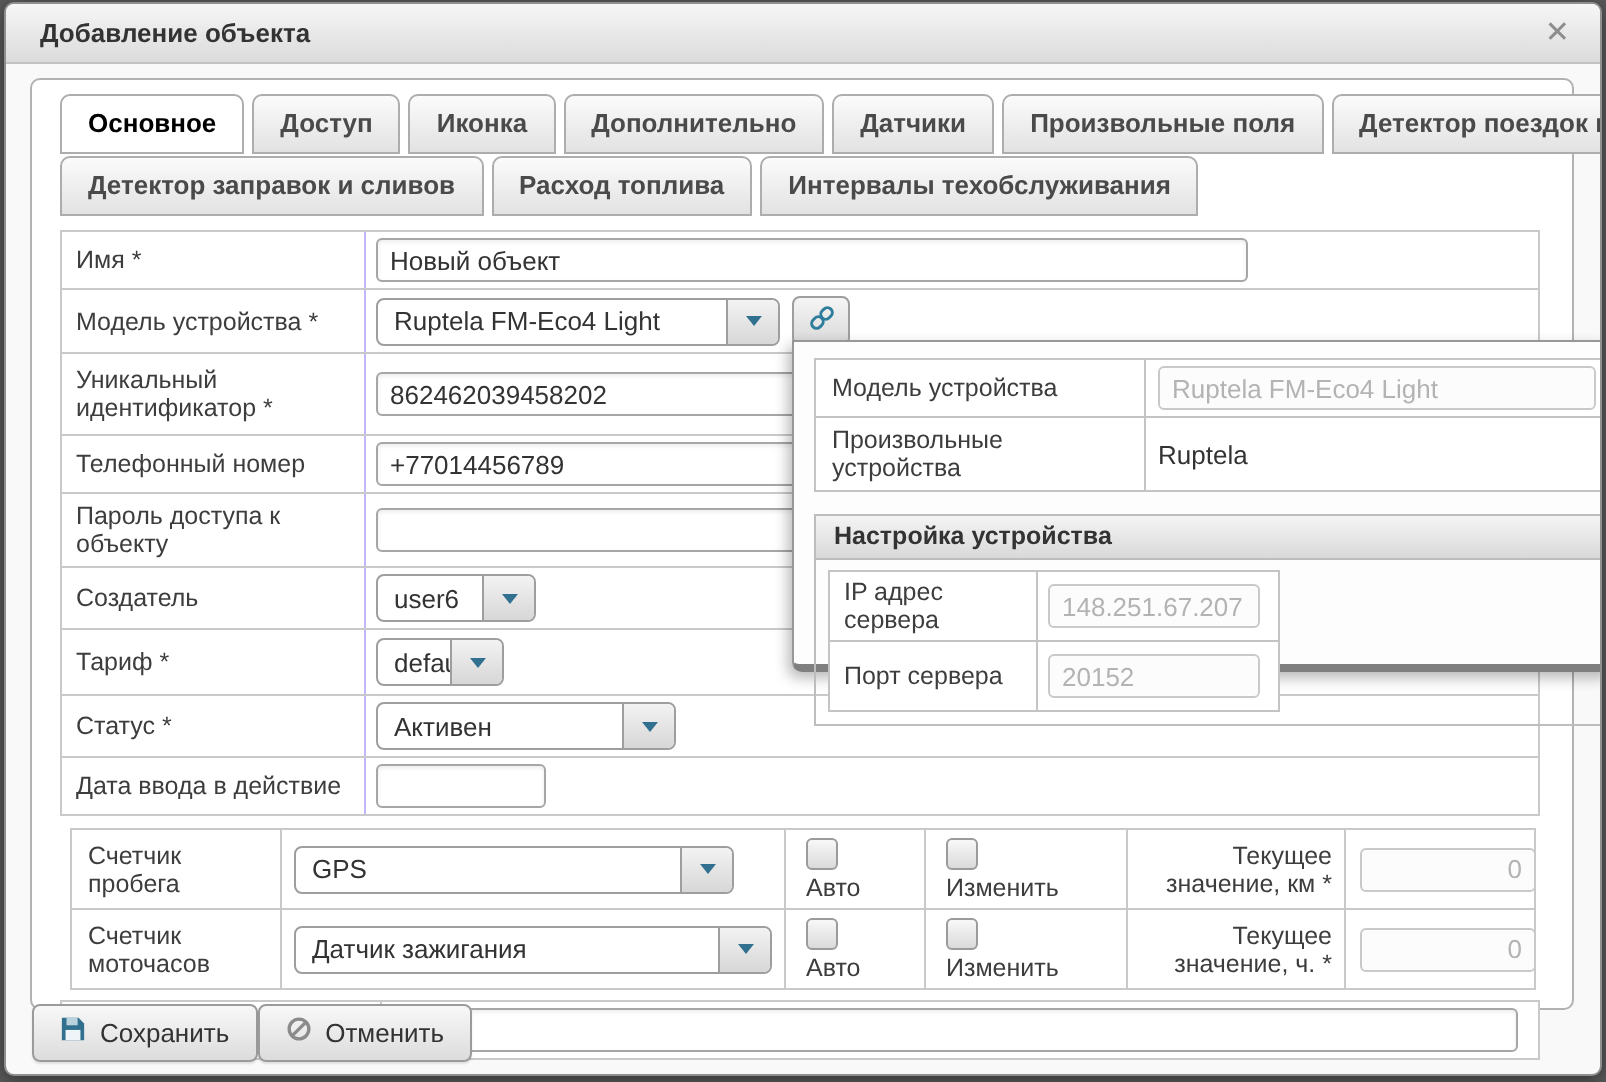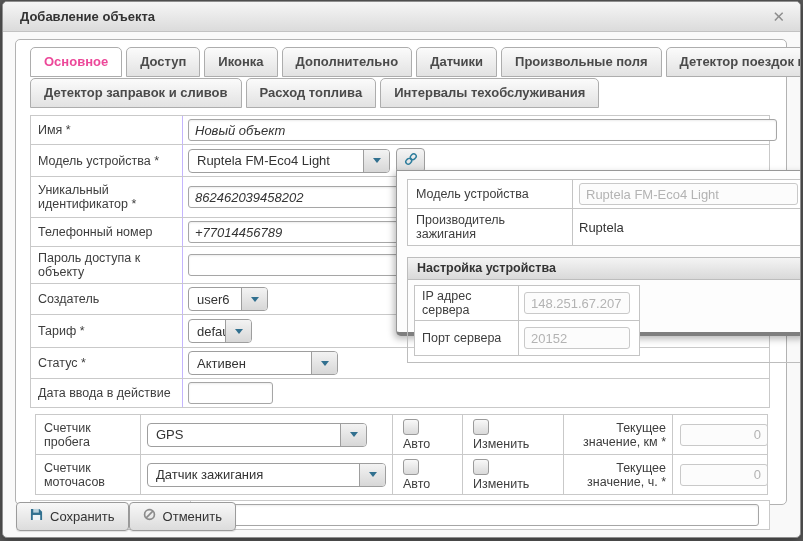--- a/index.html
+++ b/index.html
@@ -18,34 +18,34 @@
            font-size:15px; line-height:1; cursor:pointer; }
 
   .tabwrap { position:absolute; left:12px; top:37px; width:772px; height:466px;
              background:#fff; border:1px solid #b2b2b2; border-radius:5px; }
   .nav { padding:7px 10px 0 14px; }
   .navrow { display:flex; gap:4px; }
   .navrow + .navrow { margin-top:1px; }
   .tab { background:linear-gradient(#fbfbfb,#e2e2e2); border:1px solid #adadad;
          border-radius:5px 5px 0 0; padding:6px 13px 7px; font-size:13px;
          font-weight:bold; color:#4a4a4a; cursor:pointer; white-space:nowrap; }
-  .tab.active { background:#fff; color:#ec4899; }
+  .tab.active { background:#fff; color:#000000; }
 
   .content { padding:8px 0 0 14px; }
   .ftable { width:740px; }
   .frow { display:flex; border:1px solid #c9c9c9; margin-top:-1px; background:#fff; }
   .fl { width:152px; min-width:152px; padding:4px 4px 4px 7px; border-right:1px solid #c4b5fd;
         font-size:12.5px; color:#3d3d3d; display:flex; align-items:center; }
   .fv { flex:1; padding:3px 5px; display:flex; align-items:center; gap:6px; }
 
   .inp { border:1px solid #a6a6a6; border-radius:3px; height:22px; font-size:13px;
          color:#333; padding:0 6px; background:#fff; font-family:inherit;
          box-shadow:inset 0 1px 2px rgba(0,0,0,.08); }
   .inp.dis { color:#b3b3b3; background:#fcfcfc; border-color:#c9c9c9; box-shadow:none; }
-  .w-name { width:589px;font-style:italic; } .w-date { width:85px; } .w-note { width:562px; }
+  .w-name { width:436px; } .w-date { width:85px; } .w-note { width:562px; }
   .w-val { width:88px; text-align:right; }
 
   .dd { display:inline-flex; align-items:stretch; border:1px solid #9e9e9e;
         border-radius:4px; overflow:hidden; height:24px; background:#fff; }
   .ddtxt { flex:1; padding:0 8px; font-size:13px; color:#333; display:flex;
            align-items:center; white-space:nowrap; overflow:hidden; }
   .ddbtn { width:26px; min-width:26px; background:linear-gradient(#f3f3f3,#d7d7d7);
            border-left:1px solid #9e9e9e; display:flex; align-items:center;
            justify-content:center; cursor:pointer; }
   .chev { width:0; height:0; border-left:4px solid transparent;
@@ -295,21 +295,21 @@
 
   <div class="popup">
     <div class="ptable">
       <div class="prow">
         <div class="pl">Модель устройства</div>
         <div class="pv">
             <input class="inp dis" disabled="" value="Ruptela FM-Eco4 Light" style="">
           </div>
       </div>
       <div class="prow prow2">
-        <div class="pl">Производитель зажигания</div>
+        <div class="pl">Произвольные устройства</div>
         <div class="pv">Ruptela</div>
       </div>
     </div>
 
     <div class="gbox">
       <div class="gtitle">Настройка устройства</div>
       <div class="gbody">
         <div class="gtable">
           <div class="grow">
             <div class="gl">IP адрес сервера</div>

